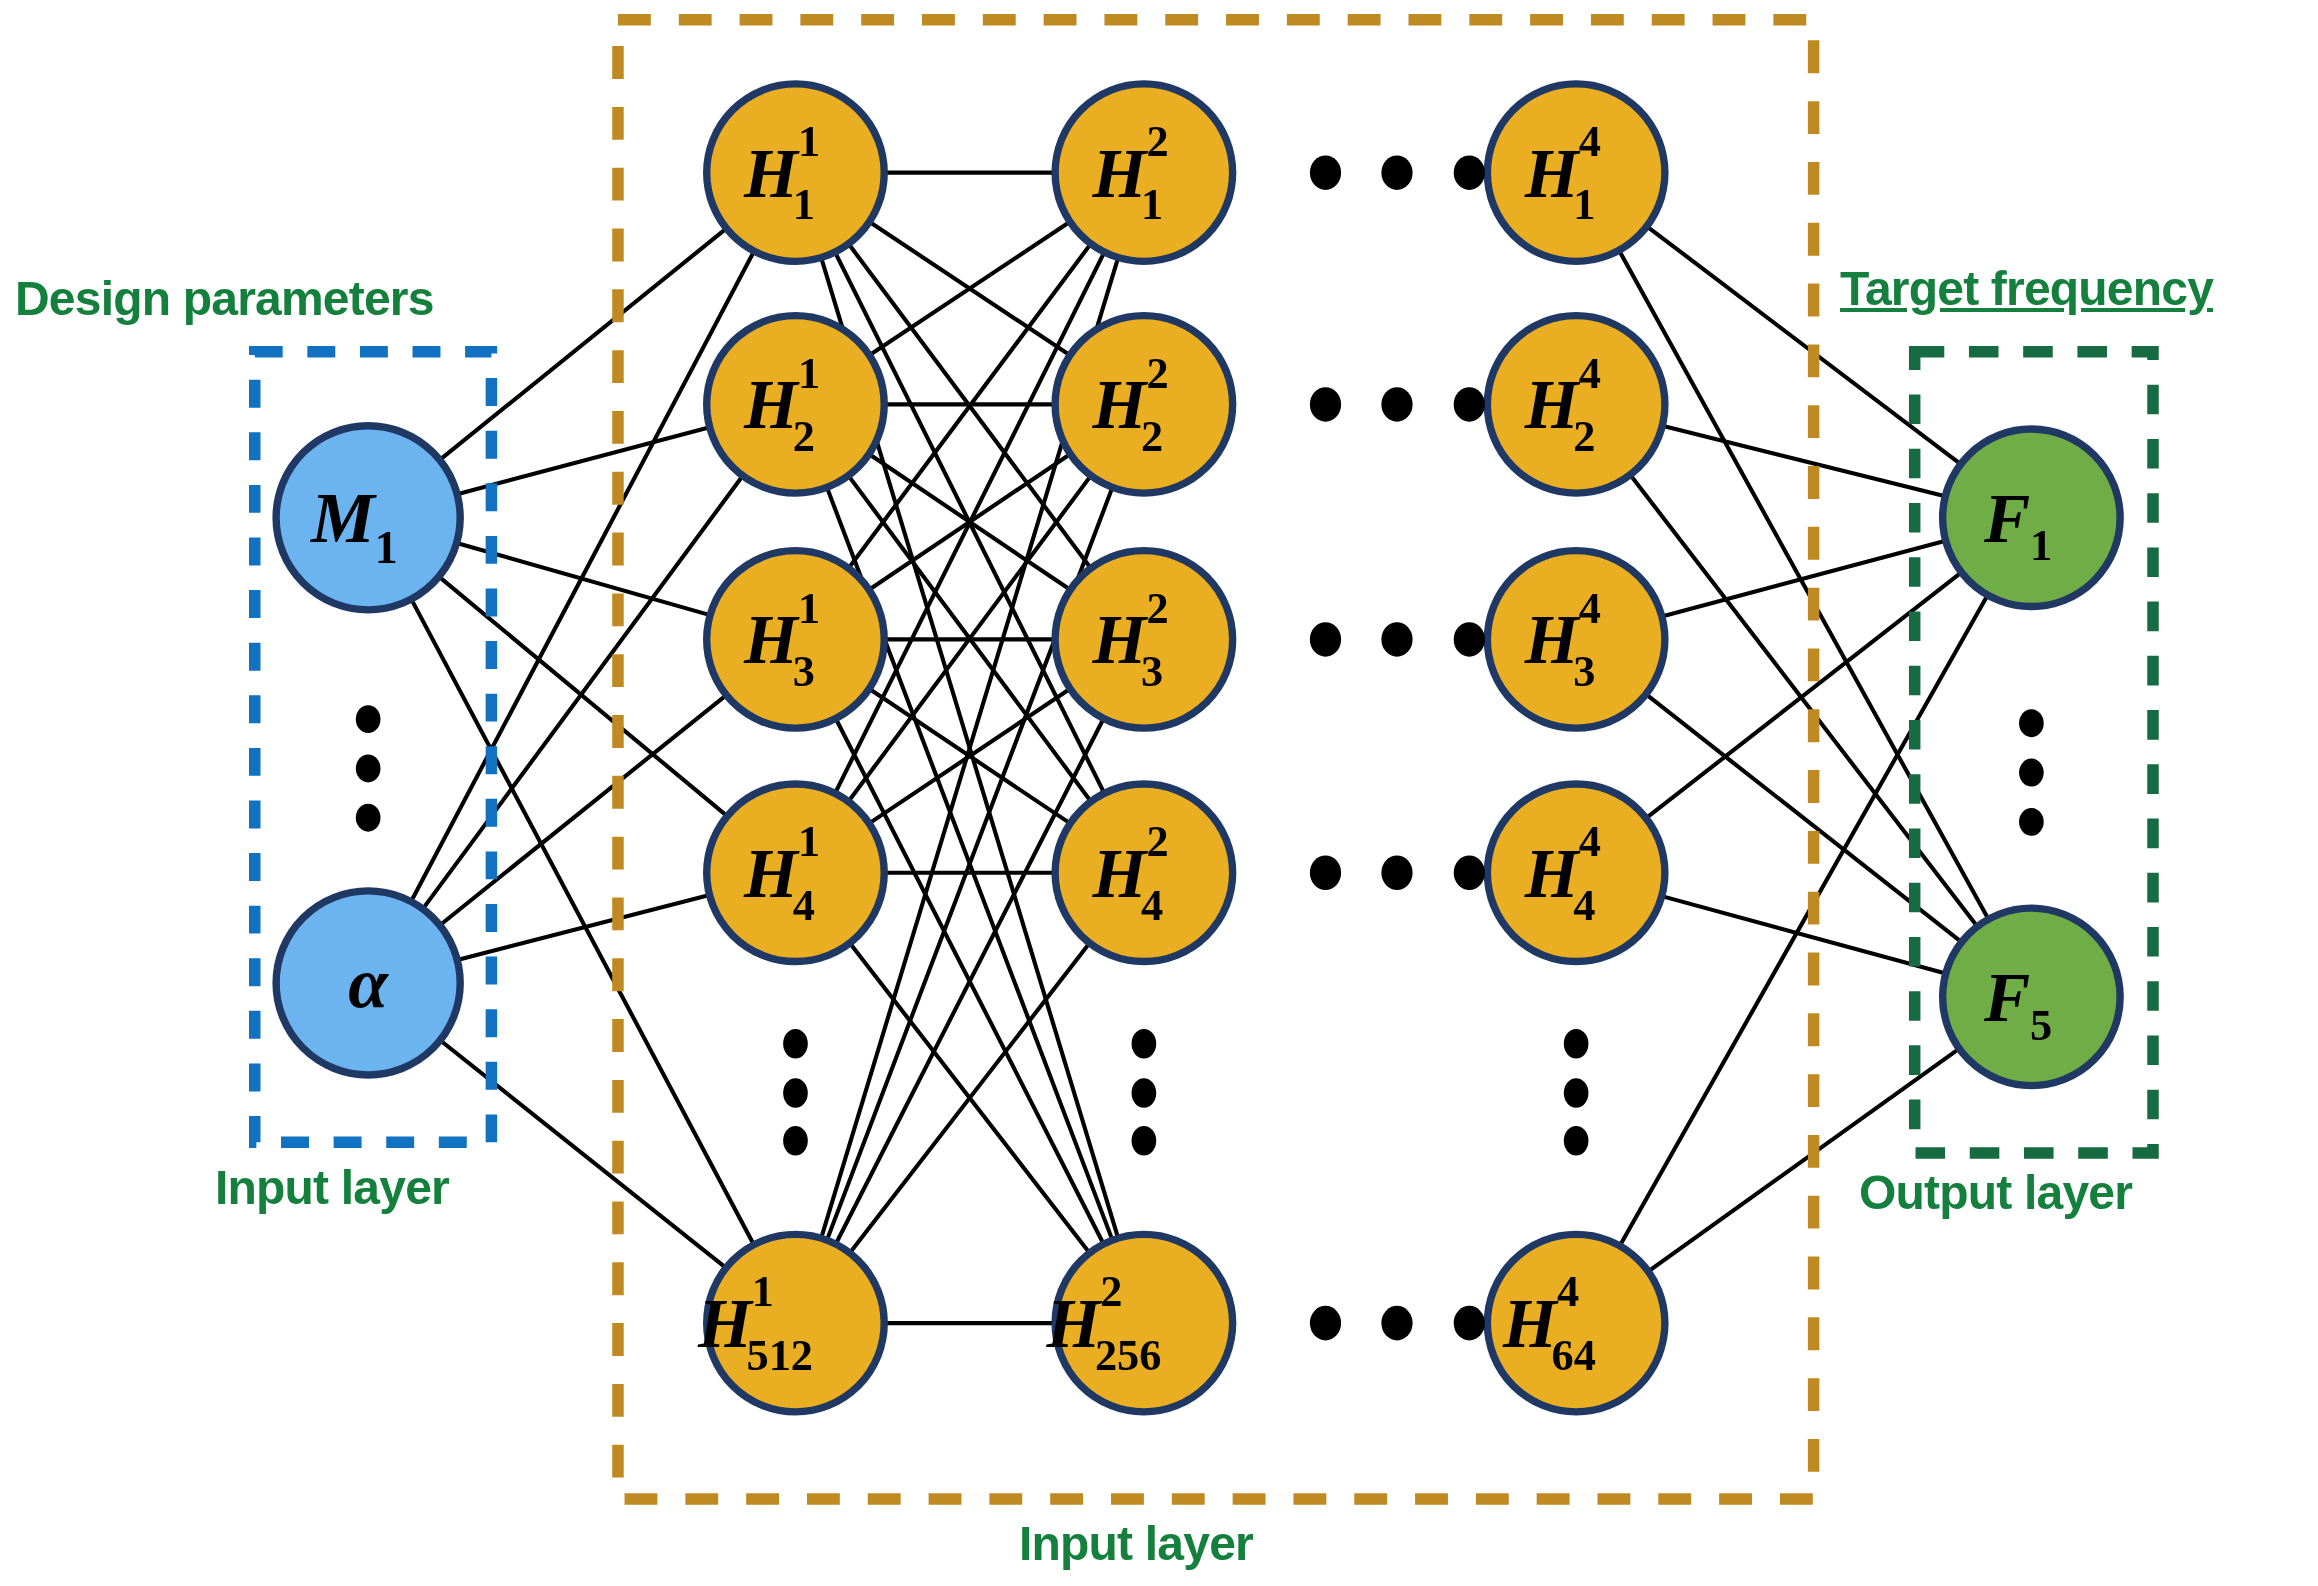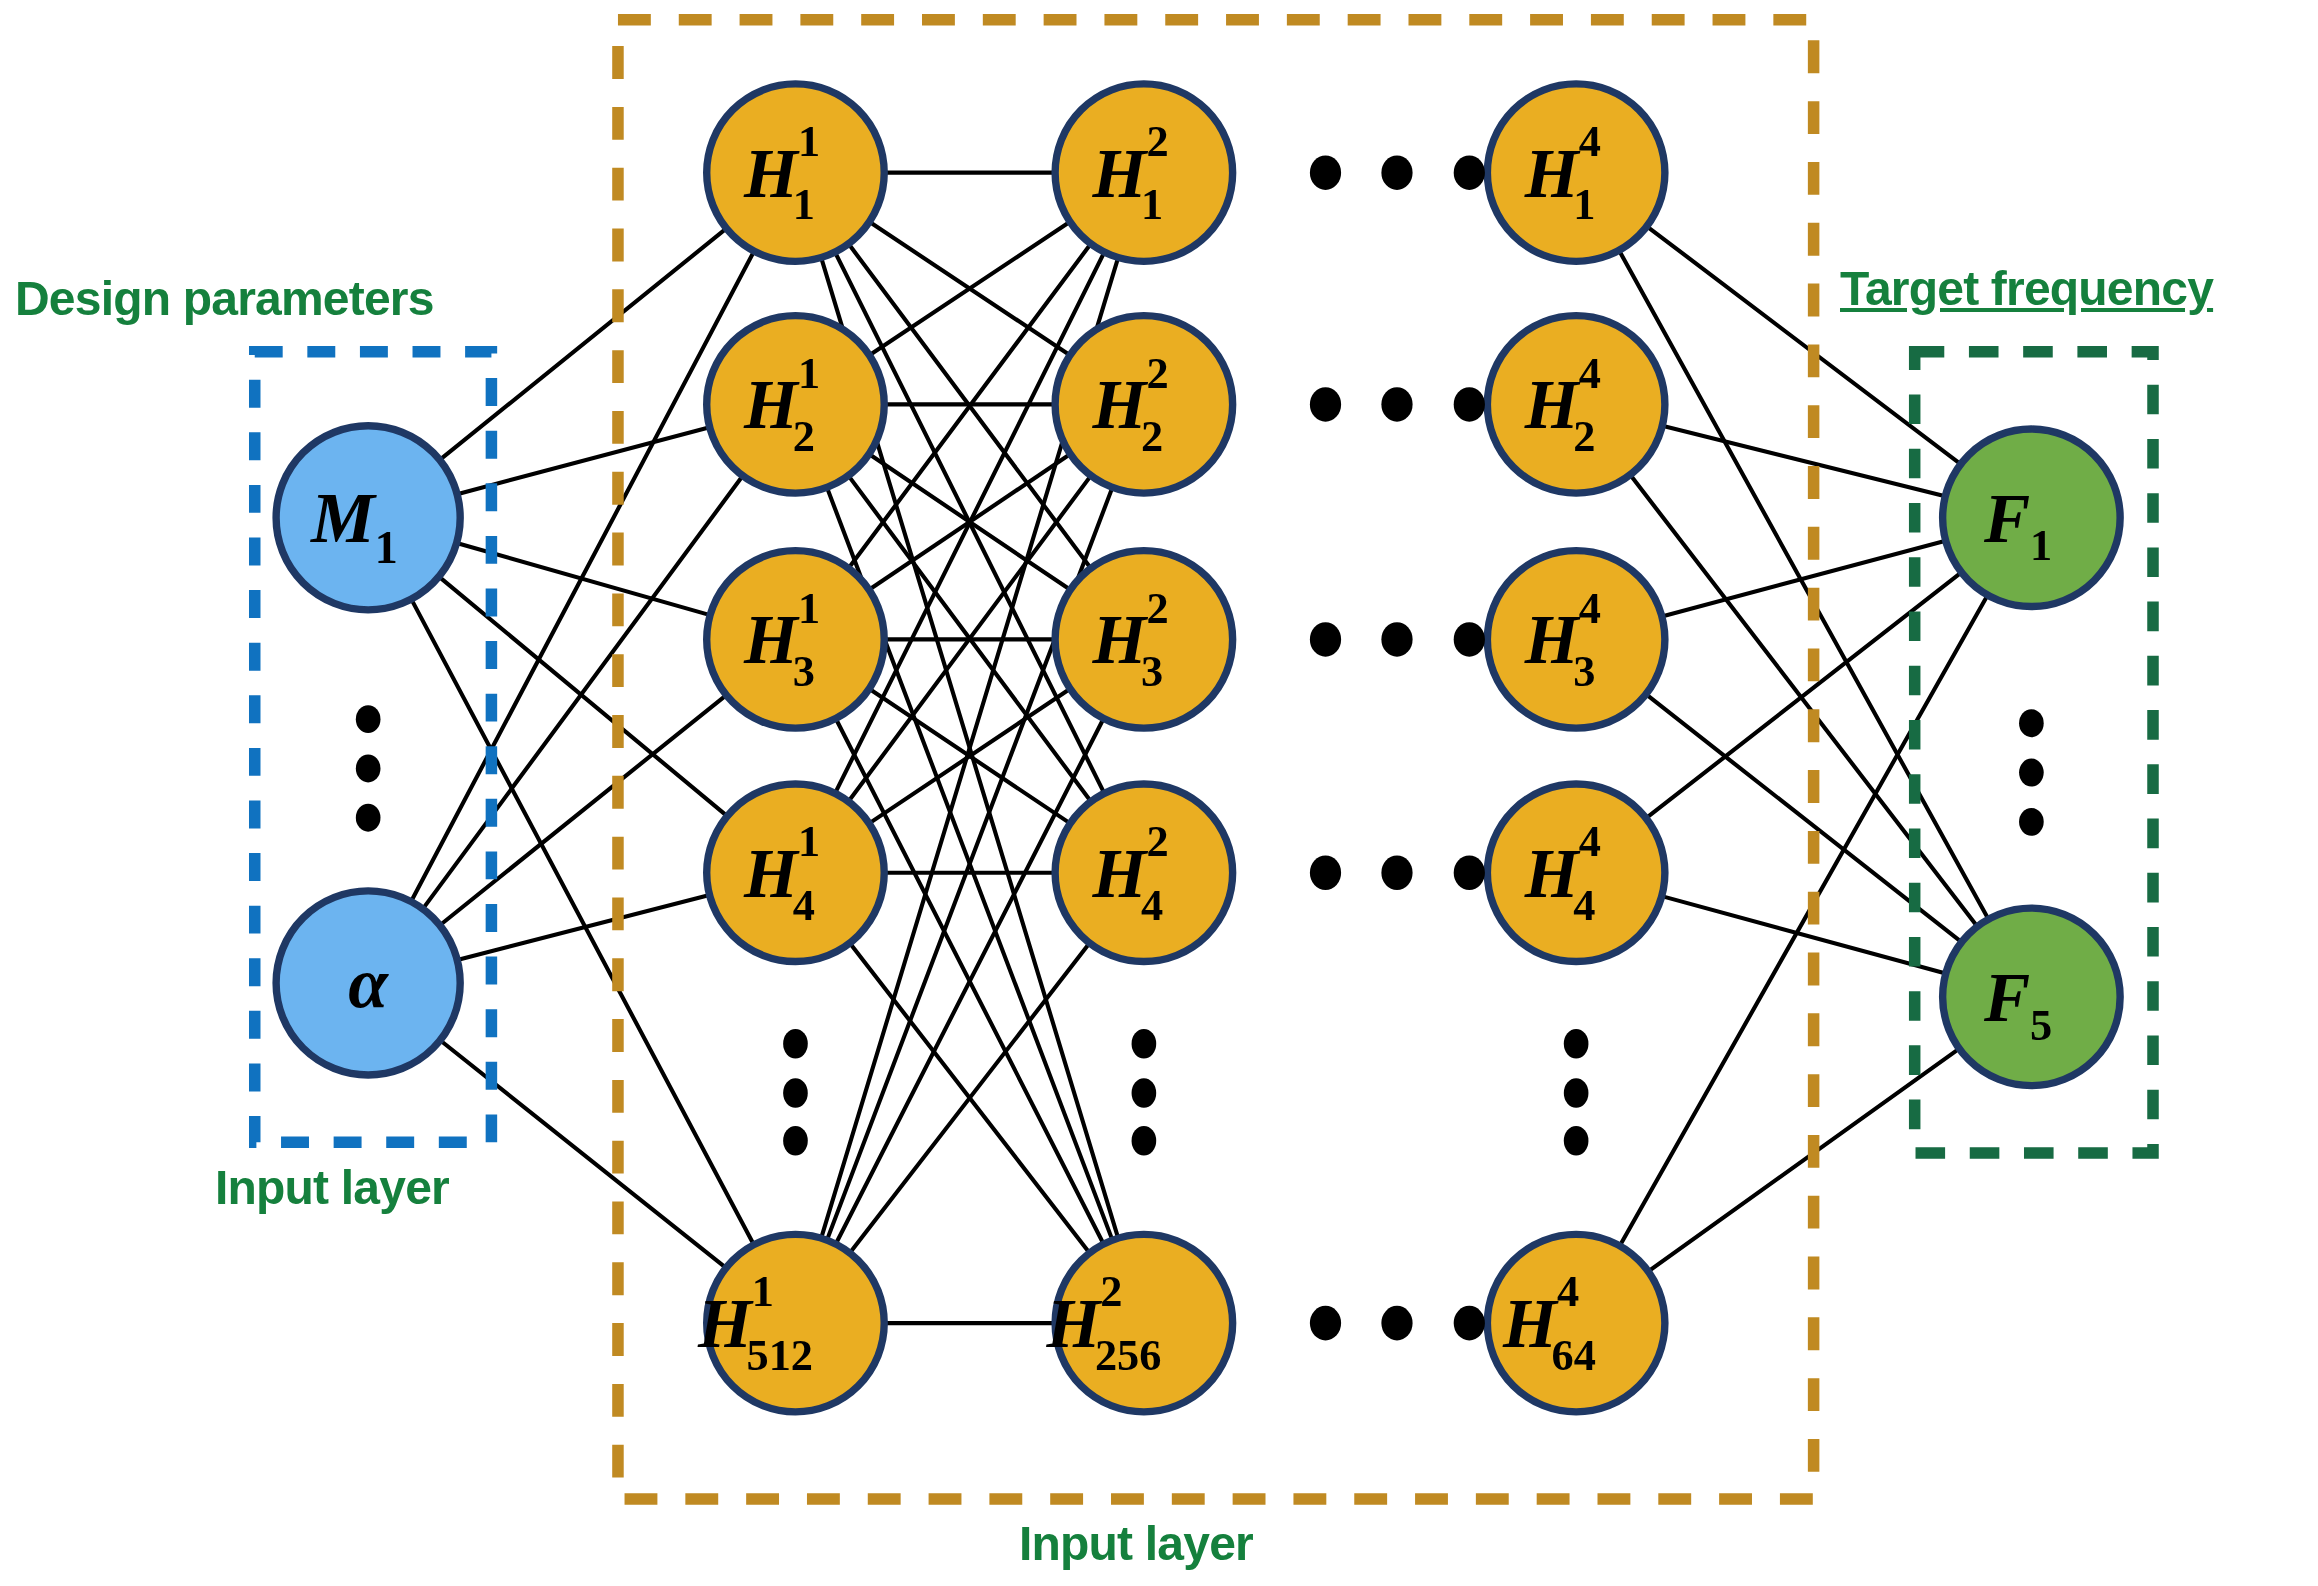--- a/index.html
+++ b/index.html
@@ -194,15 +194,16 @@
         <ellipse cx="1613" cy="1610" rx="19" ry="21" fill="#000000"></ellipse>
         <ellipse cx="1700" cy="1610" rx="19" ry="21" fill="#000000"></ellipse>
         <ellipse cx="1788" cy="1610" rx="19" ry="21" fill="#000000"></ellipse>
       </g>
   </svg>
 
   <div class="cap" style="left: 15px; top: 271px;">Design parameters</div>
   <div class="cap" style="left: 1840px; top: 261px; text-decoration: underline;">Target frequency</div>
   <div class="cap" style="left: 215px; top: 1160px;">Input layer</div>
   <div class="cap" style="left: 1019px; top: 1516px;">Input layer</div>
+  <div class="cap" style="left: 1859px; top: 1165px;">Output layer</div>
 
 </div>
 
 
 </body></html>

